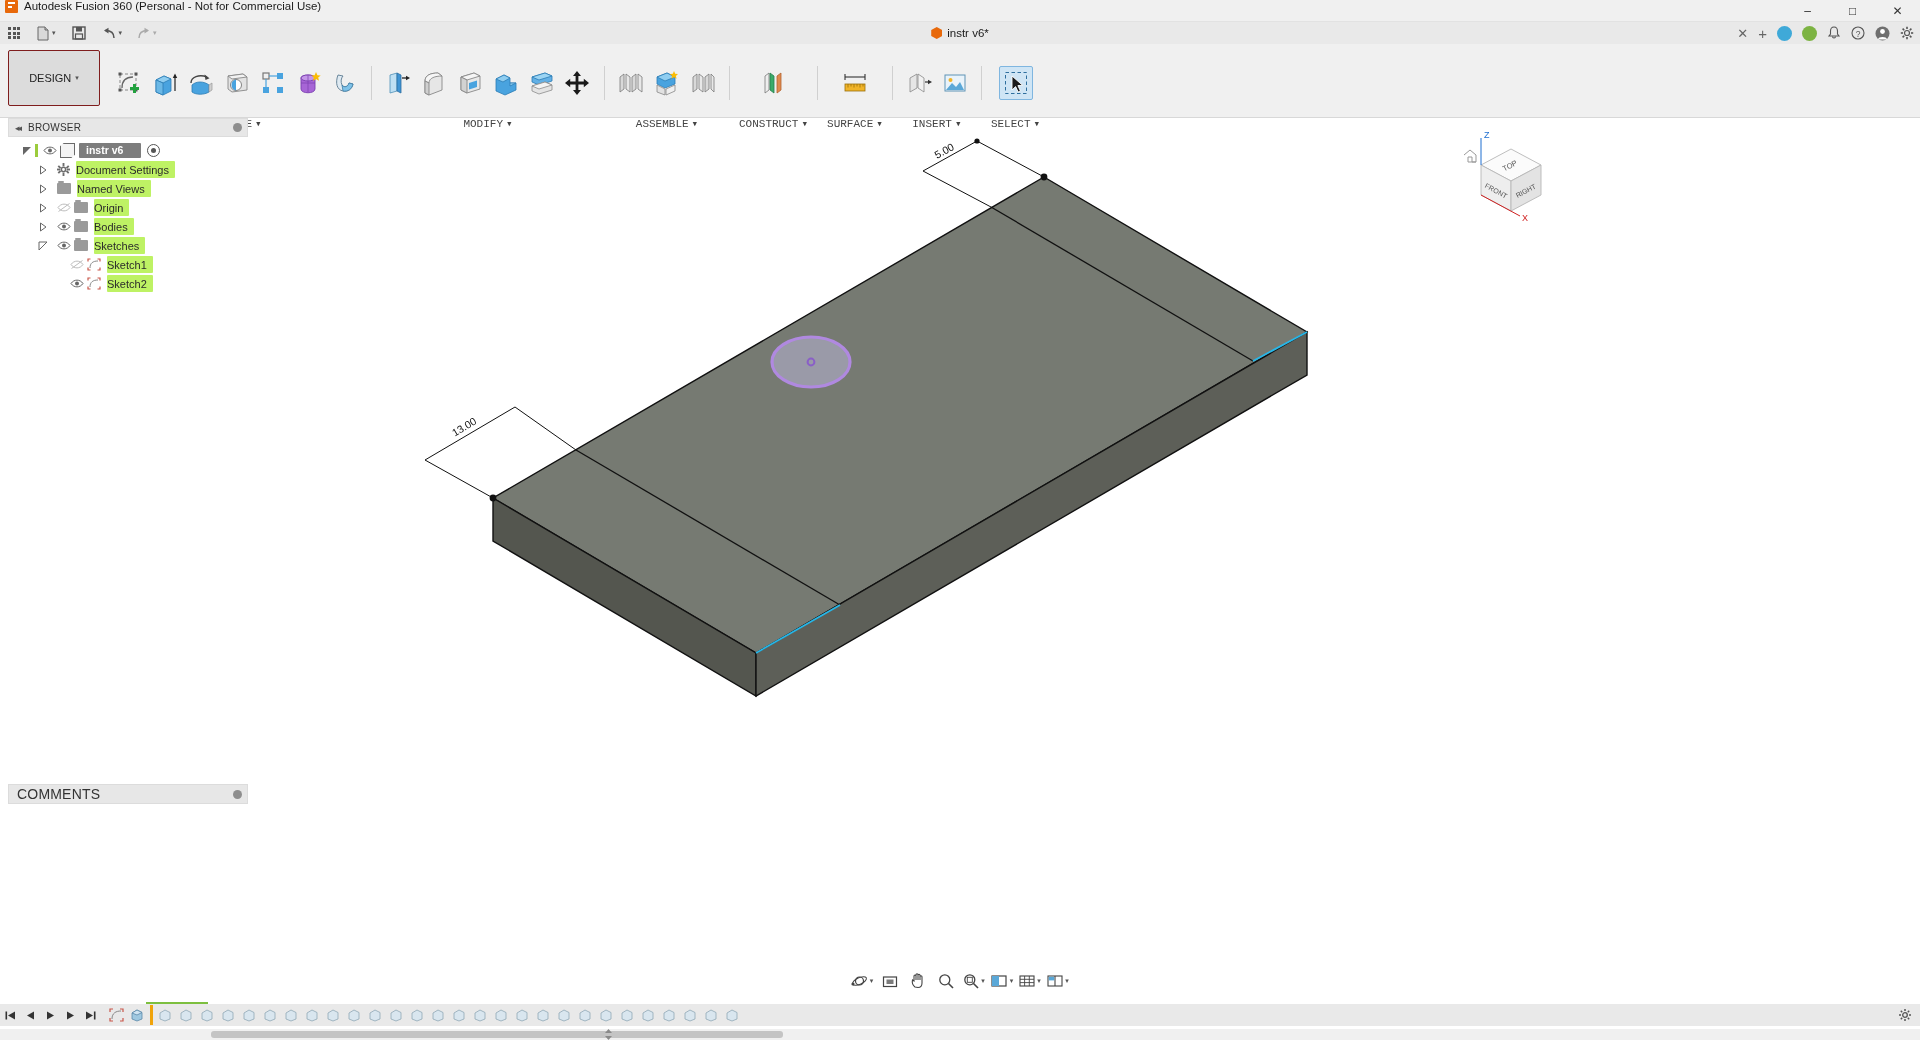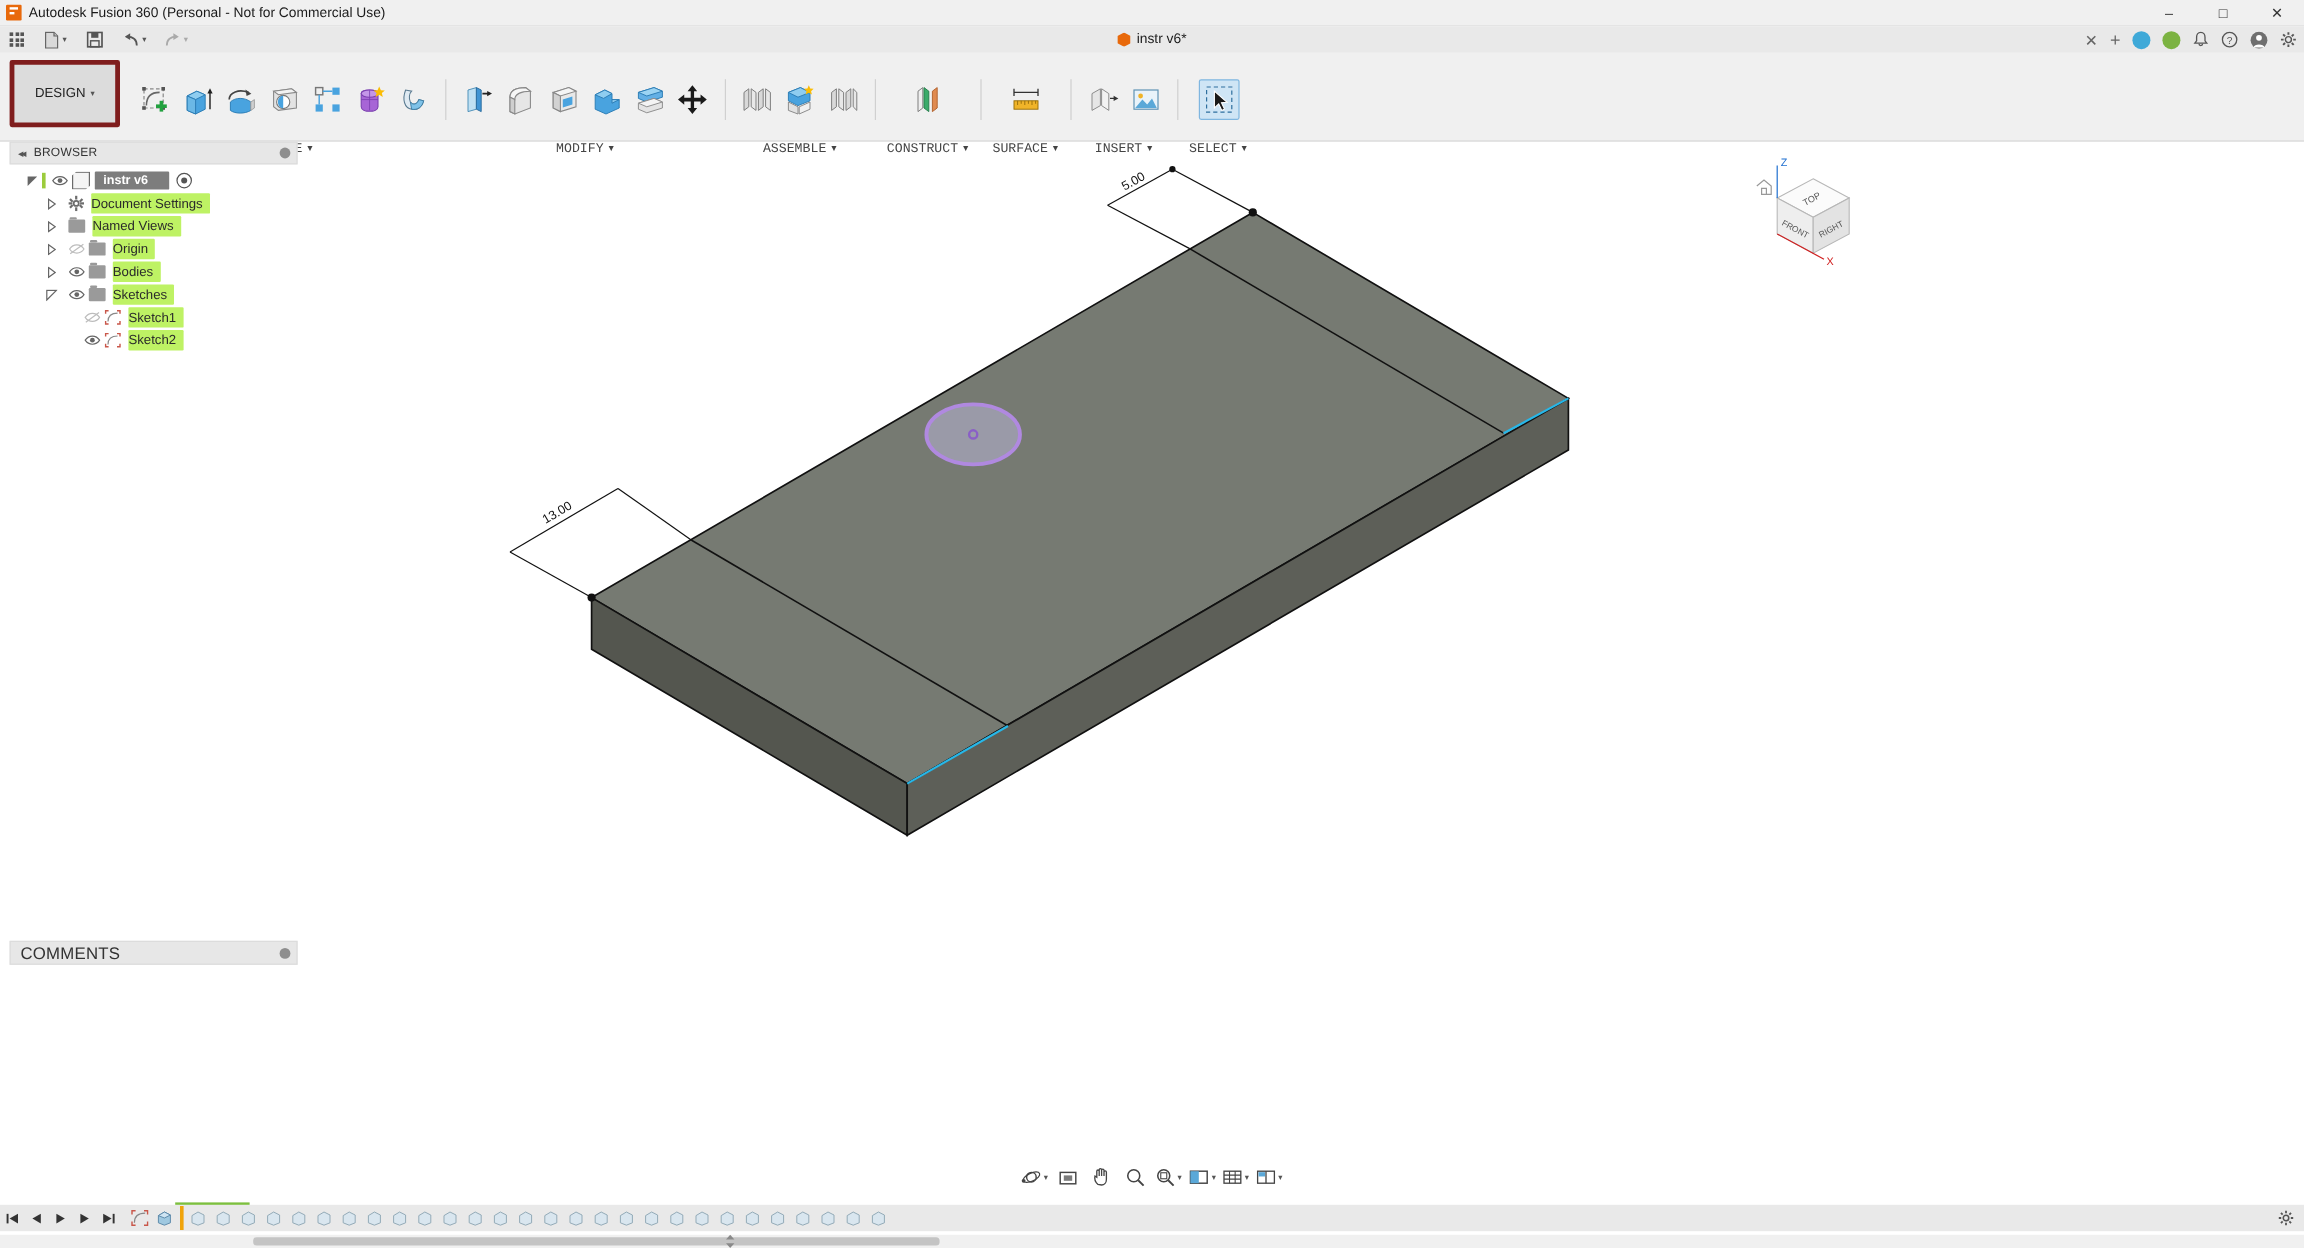--- a/index.html
+++ b/index.html
@@ -8,21 +8,21 @@
     width: 1920px; height: 1040px;
     overflow: hidden;
     font-family: "Liberation Sans", sans-serif;
     background: #ffffff;
   }
   #app { position: relative; width: 1920px; height: 1040px; background: #ffffff; }
 
   
   .titlebar {
     position: absolute; top: 0; left: 0; width: 1920px; height: 22px;
-    background: #f0f0f0; display: flex; align-items: center;
+    background: #f0f0f0; display: flex; 
     border-bottom: 1px solid #e2e2e2;
   }
   .titlebar .appicon {
     width: 13px; height: 13px; margin-left: 5px; margin-right: 6px;
     background: #e8690b; border-radius: 1px; position: relative; flex: none;
   }
   .titlebar .appicon::after {
     content: ""; position: absolute; left: 3px; top: 2px; width: 7px; height: 2px; background: #fff;
   }
   .titlebar .appicon::before {
@@ -61,21 +61,21 @@
   .tab-plus { font-size: 15px; color: #666; }
   .circ-ic { width: 15px; height: 15px; border-radius: 50%; display: inline-block; }
 
   
   .ribbon {
     position: absolute; top: 44px; left: 0; width: 1920px; height: 74px;
     background: #f0f0f0; border-bottom: 1px solid #d8d8d8;
   }
   .designbox {
     position: absolute; left: 8px; top: 6px; width: 92px; height: 56px;
-    background: #dcdcdc; border: 4px solid #7f1d1d; border-radius: 2px;
+    background: #dcdcdc; border: 1px solid #7f1d1d; border-radius: 2px;
     display: flex; align-items: center; justify-content: center;
     font-size: 11px; color: #222;
   }
   .wstabs { position: absolute; left: 112px; top: 4px; display: flex; gap: 0px; }
   .wstab {
     font-size: 11px; color: #3d3d3d; padding: 2px 14px 4px 14px; white-space: nowrap;
   }
   .wstab.active { color: #1189d6; border-bottom: 3px solid #1189d6; }
 
   .panels { position: absolute; left: 108px; top: 22px; display: flex; align-items: flex-start; height: 52px; }

